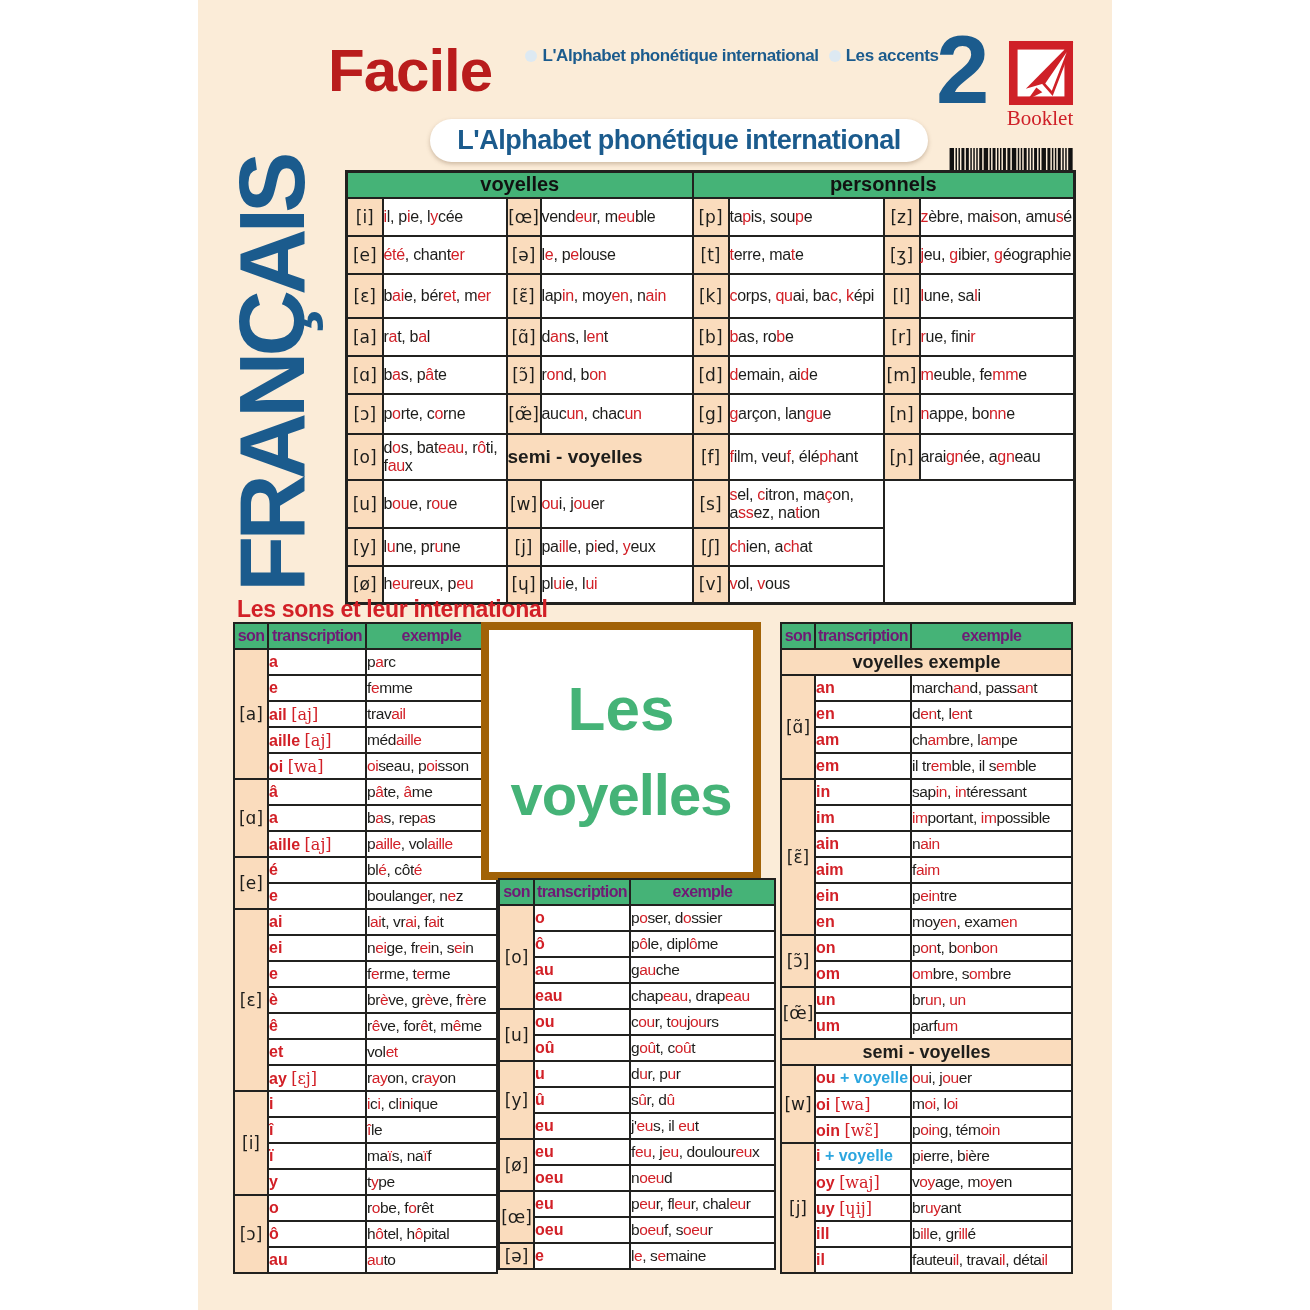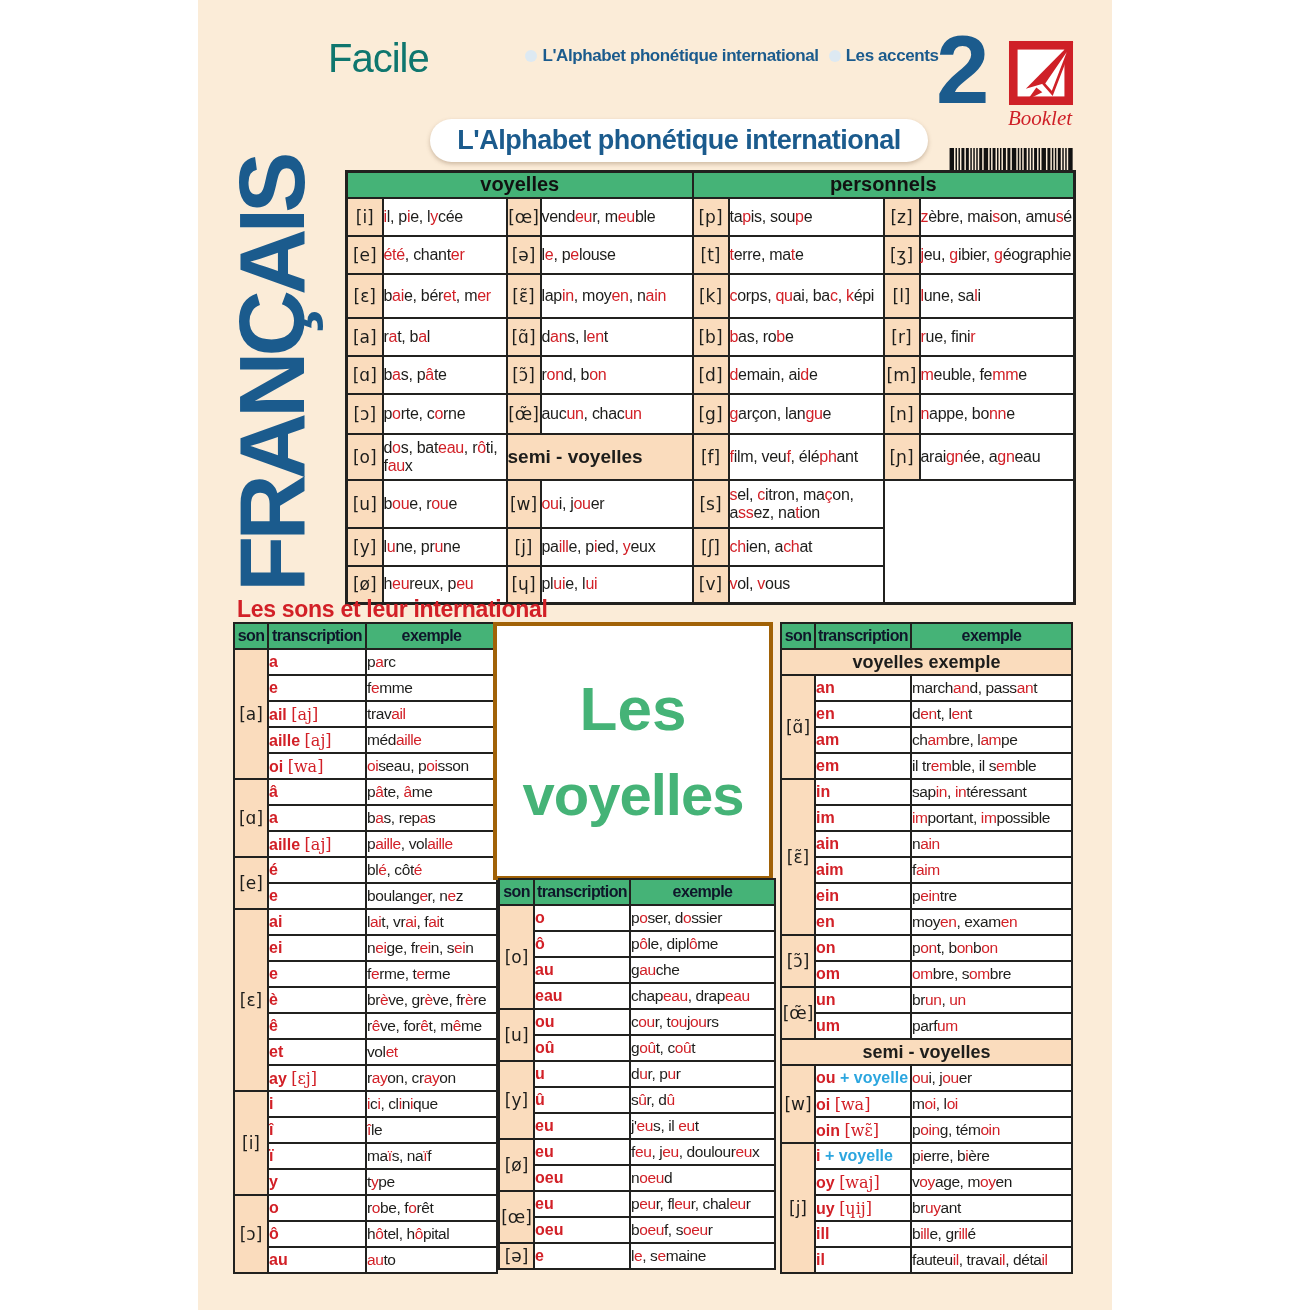--- a/index.html
+++ b/index.html
@@ -9,29 +9,29 @@
   }
   .doc{position:absolute;left:198px;top:0;width:914px;height:1310px;background:#fbecd8;}
 
   
   .brand-vertical{
     position:absolute;left:24px;top:592px;width:562px;height:102px;
     transform:rotate(-90deg);transform-origin:0 0;
     font-size:92px;font-weight:bold;letter-spacing:-5px;line-height:100px;
     color:#1b5b8d;white-space:nowrap;
   }
-  .facile{position:absolute;left:130px;top:36px;font-size:40px;font-weight:normal;color:#0f766e;letter-spacing:-1px;}
+  .facile{position:absolute;left:130px;top:36px;font-size:60px;font-weight:bold;color:#b91c1c;letter-spacing:-1px;}
   .topics{position:absolute;left:320px;top:44px;width:418px;}
   .topic-line{display:flex;align-items:center;justify-content:center;height:23px;}
   .dot{width:12px;height:12px;border-radius:50%;background:#dde9f2;display:inline-block;margin:0 5px 0 10px;flex:none;}
   .topic{color:#1b5b8d;font-weight:bold;font-size:17px;letter-spacing:-0.4px;white-space:nowrap;}
   .booklet-num{position:absolute;left:738px;top:22px;font-size:96px;font-weight:bold;color:#1b5b8d;line-height:1;}
   .logo{position:absolute;left:810px;top:40px;width:66px;height:66px;}
   .booklet-label{position:absolute;left:796px;top:106px;width:92px;text-align:center;
-    font-family:"Liberation Serif",serif;font-size:21px;color:#cf2027;font-style:italic;}
+    font-family:"Liberation Serif",serif;font-size:21px;color:#cf2027;}
   .barcode{position:absolute;left:750px;top:148px;width:130px;}
   .barcode svg{width:128px;height:36px;display:block;}
   .bc-digits{font-family:"DejaVu Sans Mono",monospace;font-size:13px;color:#111;text-align:center;letter-spacing:1px;margin-top:1px;}
   .pill{
     position:absolute;left:232px;top:119px;width:498px;height:43px;background:#ffffff;
     border-radius:22px;box-shadow:0 2px 4px rgba(120,90,60,0.35);
     display:flex;align-items:center;justify-content:center;
   }
   .pill span{color:#1b5b8d;font-weight:bold;font-size:27px;letter-spacing:-0.5px;}
 
@@ -51,32 +51,32 @@
   .blank{background:#fff;}
 
   
   .section-title{position:absolute;left:39px;top:596px;font-size:23px;font-weight:bold;color:#d22027;letter-spacing:-0.3px;}
 
   
   .ltab{position:absolute;}
   .t-left{left:35px;top:622px;}
   .t-mid{left:300px;top:878px;}
   .t-right{left:582px;top:622px;}
-  .ltabt th{background:#45b377;color:#0f172a;font-size:16px;font-weight:bold;height:25px;letter-spacing:-0.6px;}
+  .ltabt th{background:#45b377;color:#701a75;font-size:16px;font-weight:bold;height:25px;letter-spacing:-0.6px;}
   .ltabt tr{height:26px;}
   .son{background:#fadcbd;text-align:center;font-family:"DejaVu Sans",sans-serif;font-size:17px;}
   .sublab{background:#fadcbd;text-align:center;font-weight:bold;font-size:18px;}
   .trans{background:#fff;color:#d22027;font-size:16px;padding-left:9px;white-space:nowrap;overflow:hidden;}
   .ipasub{font-family:"DejaVu Serif",serif;font-weight:normal;}
   .ex{background:#fff;font-size:15.5px;letter-spacing:-0.4px;padding:0 4px;white-space:nowrap;overflow:hidden;}
 
   
   .center-box{
-    position:absolute;left:295px;top:622px;width:280px;height:258px;background:#ffffff;
-    border:4px solid #a16207;box-sizing:border-box;
+    position:absolute;left:283px;top:622px;width:280px;height:258px;background:#ffffff;
+    border:8px solid #a16207;box-sizing:border-box;
     display:flex;flex-direction:column;align-items:center;justify-content:center;
   }
   .cb1{color:#45b377;font-weight:bold;font-size:62px;line-height:1.0;}
   .cb2{color:#45b377;font-weight:bold;font-size:58px;line-height:1.0;margin-top:26px;letter-spacing:-1px;}
 </style>
 </head>
 <body>
 
 <div class="doc">
 

